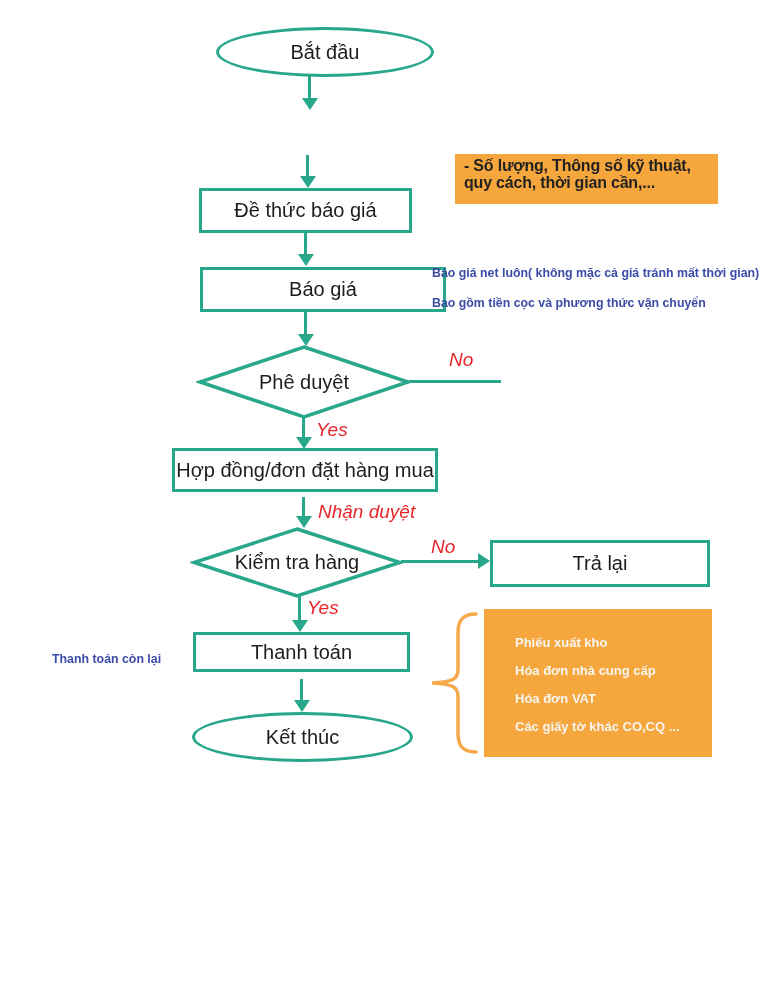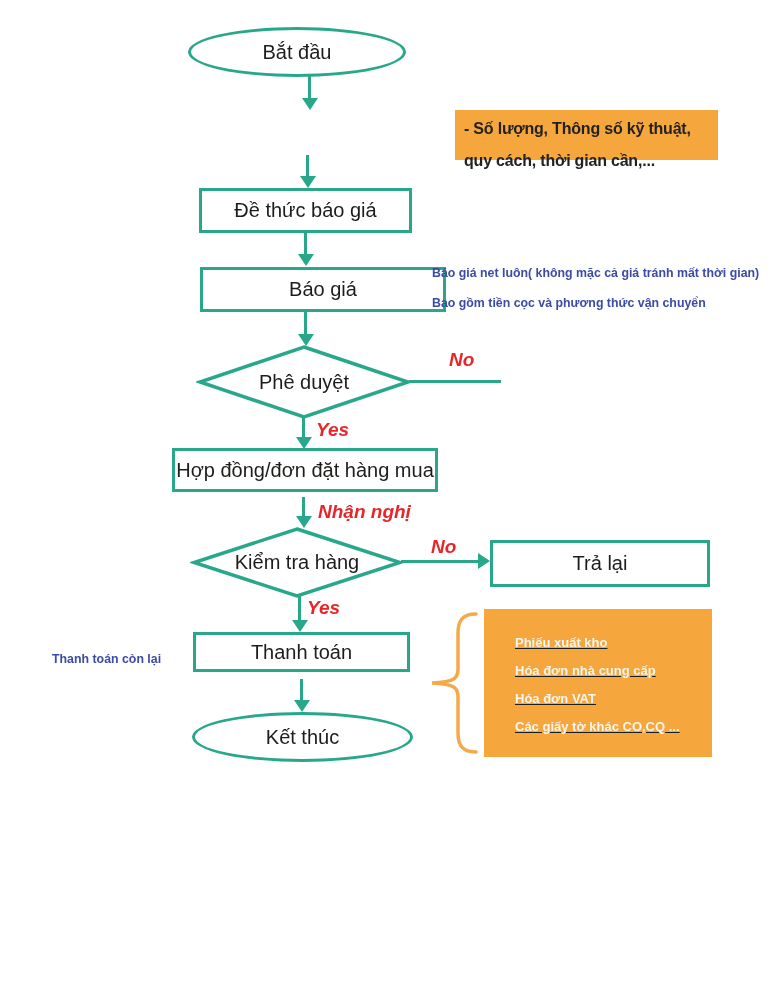--- a/index.html
+++ b/index.html
@@ -15,37 +15,37 @@
   .hline{position:absolute;height:3px;background:var(--teal);}
   .head-down{position:absolute;width:0;height:0;border-left:8px solid transparent;
     border-right:8px solid transparent;border-top:12px solid var(--teal);}
   .head-right{position:absolute;width:0;height:0;border-top:8px solid transparent;
     border-bottom:8px solid transparent;border-left:12px solid var(--teal);}
   .diamond{position:absolute;}
   .diamond svg{display:block;}
   .diamond .dlabel{position:absolute;inset:0;display:flex;align-items:center;justify-content:center;
     font-size:20px;color:#1d1d1b;}
   .note-orange{position:absolute;box-sizing:border-box;background:var(--orange);
-    font-size:16px;font-weight:bold;letter-spacing:-0.2px;line-height:32px;
-    padding:3px 6px 0 9px;white-space:pre-line;color:#242220;}
+    font-size:16px;font-weight:bold;letter-spacing:-0.2px;line-height:17px;
+    padding:3px 6px 0 9px;white-space:pre-line;color:#242220;margin-top:44px;}
   .blue-note{position:absolute;color:var(--blue);font-size:13px;font-weight:bold;
     white-space:nowrap;transform:scaleX(0.95);transform-origin:left center;}
-  .red-label{position:absolute;color:var(--red);font-size:19px;font-weight:bold;
+  .red-label{position:absolute;color:var(--red);font-size:19px;font-weight:normal;
     font-style:italic;white-space:nowrap;}
   .doc-box{position:absolute;box-sizing:border-box;background:var(--orange);
-    display:flex;flex-direction:column;gap:12px;padding:26px 8px 14px 31px;text-decoration:underline;}
+    display:flex;flex-direction:column;gap:12px;padding:26px 8px 14px 31px;}
   .doc-item{color:var(--doc-text);font-size:13px;font-weight:bold;line-height:16px;white-space:nowrap;}
   .brace{position:absolute;}
 </style>
 </head>
 <body>
 
 <div class="canvas">
 
-  <div class="node terminator" style="left:188px;top:27px;width:218px;height:50px;">
+  <div class="node terminator" style="left:216px;top:27px;width:218px;height:50px;">
     <span>Bắt đầu</span>
   </div>
 
   <div class="vline" style="left:308px;top:76px;height:22px;"></div>
   <div class="head-down" style="left:302px;top:98px;"></div>
 
 
   <div class="note-orange" style="left:455px;top:110px;width:263px;height:50px;">- Số lượng, Thông số kỹ thuật,
 quy cách, thời gian cần,...</div>
 
@@ -82,21 +82,21 @@
   <div class="red-label" style="left:316px;top:419px;">Yes</div>
   <div class="vline" style="left:302px;top:416px;height:21px;"></div>
   <div class="head-down" style="left:296px;top:437px;"></div>
 
   <div class="node" style="left:172px;top:448px;width:266px;height:44px;">
     <span>Hợp đồng/đơn đặt hàng mua</span>
   </div>
 
   <div class="vline" style="left:302px;top:497px;height:19px;"></div>
   <div class="head-down" style="left:296px;top:516px;"></div>
-  <div class="red-label" style="left:318px;top:501px;">Nhận nghị</div>
+  <div class="red-label" style="left:318px;top:501px;">Nhận duyệt</div>
 
   <div class="diamond" style="left:190px;top:526px;width:214px;height:73px;">
     <svg width="214" height="73" viewBox="0 0 214 73">
       <polygon points="107,3 210,36.5 107,70 4,36.5" fill="#ffffff" stroke="#28a78b" stroke-width="3.5" stroke-linejoin="miter"></polygon>
     </svg>
     <div class="dlabel">Kiểm tra hàng</div>
   </div>
 
   <div class="hline" style="left:401px;top:560px;width:79px;"></div>
   <div class="head-right" style="left:478px;top:553px;"></div>

